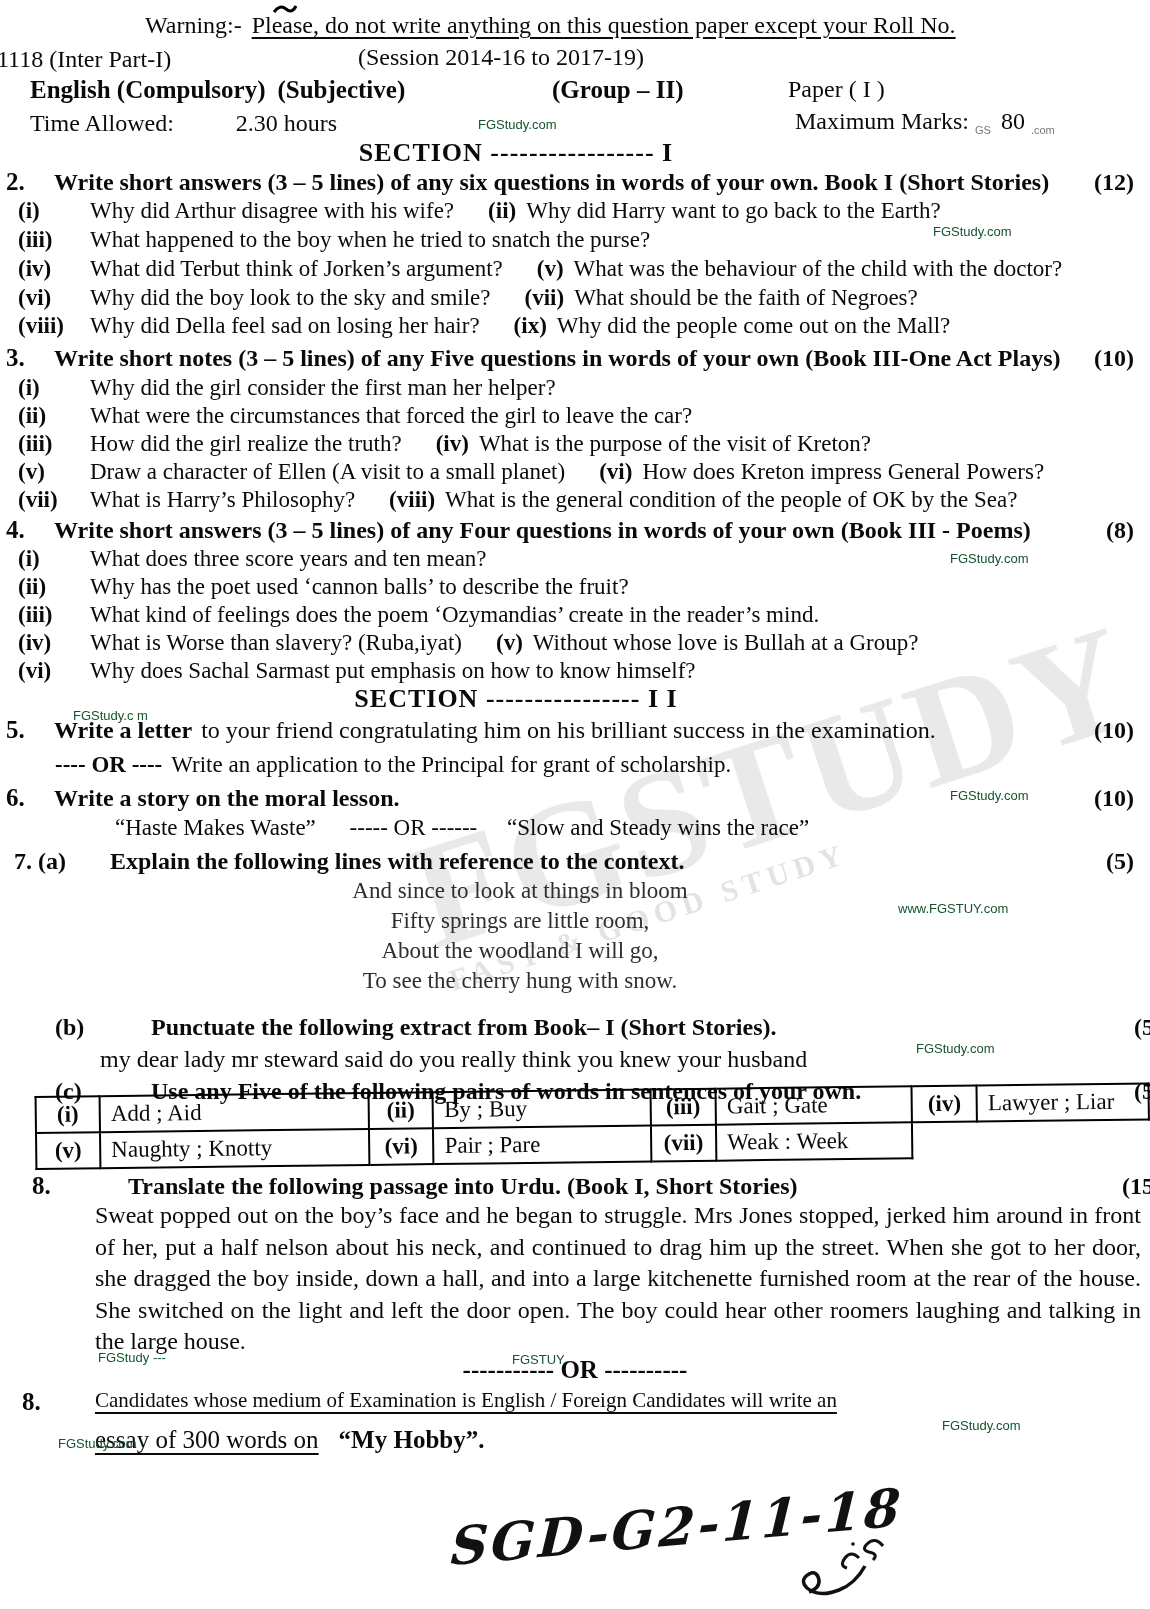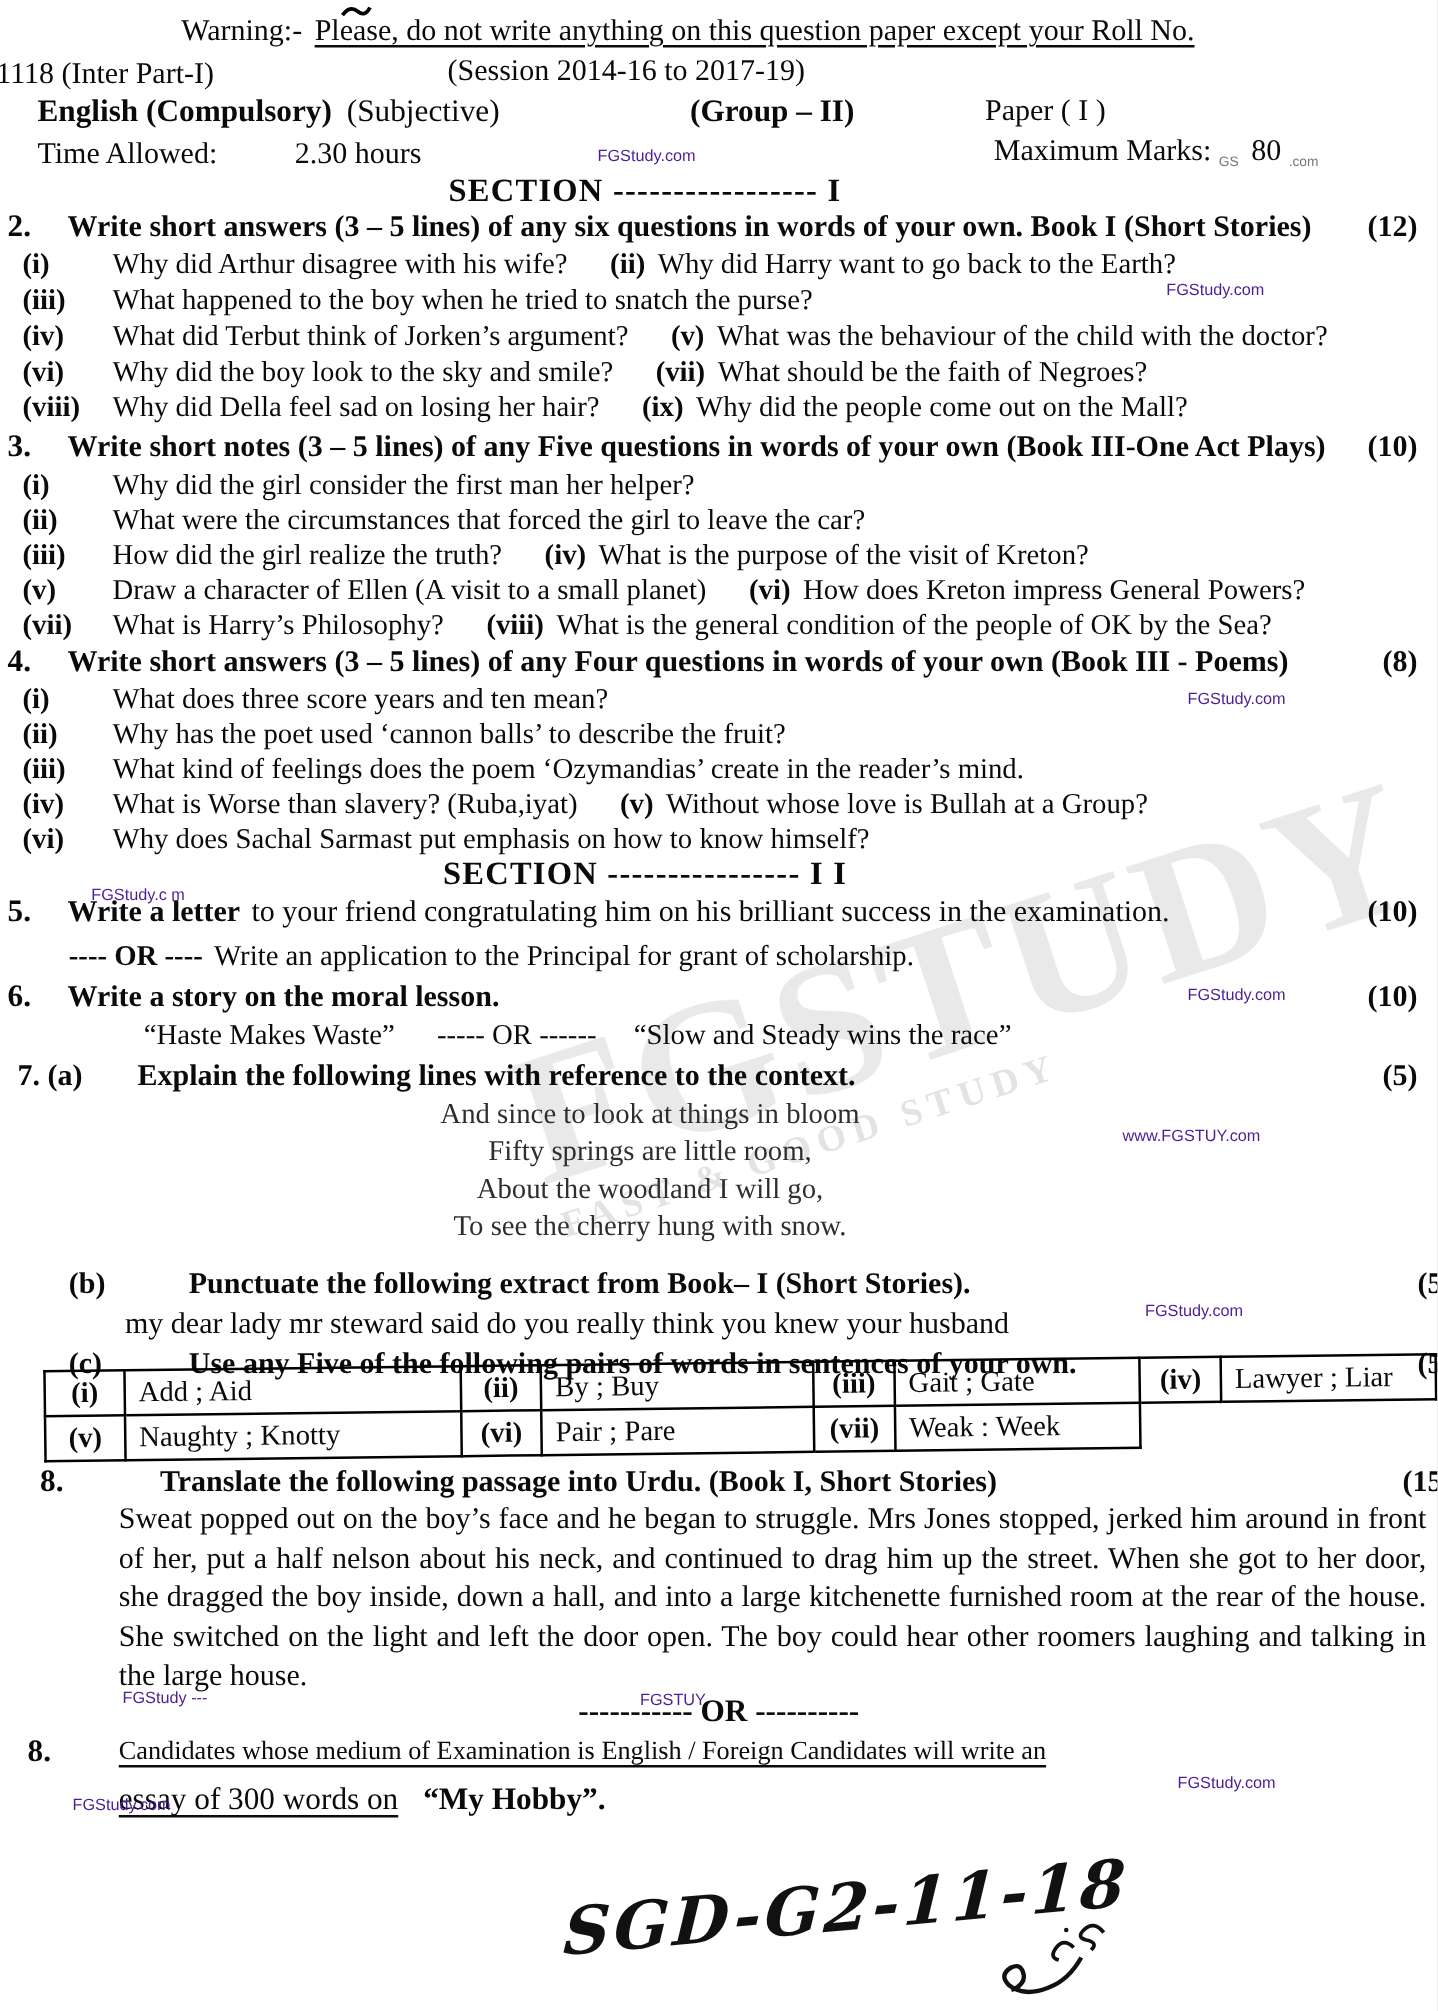--- a/index.html
+++ b/index.html
@@ -6,21 +6,21 @@
   .page{position:relative;width:1150px;height:1609px;background:#ffffff;color:#0a0a0a;
         font-family:"Liberation Serif",serif;overflow:hidden;margin:0 auto;}
   .abs{position:absolute;}
   .bold{font-weight:bold;}
   
   .warning{position:absolute;top:12px;left:145px;font-size:24px;white-space:nowrap;}
   .warning .wtext{text-decoration:underline;text-decoration-thickness:2px;text-underline-offset:4px;margin-left:10px;}
   .codeline{top:46px;left:-3px;font-size:24px;}
   .session{top:44px;left:358px;font-size:24px;}
   .subjline{top:76px;left:30px;font-size:25px;}
-  .subjline .subjective{font-weight:normal;margin-left:12px;}
+  .subjline .subjective{font-weight:bold;margin-left:12px;}
   .groupline{top:76px;left:552px;font-size:25px;font-weight:bold;}
   .paperline{top:76px;left:788px;font-size:24px;}
   .timeline{top:110px;left:30px;font-size:24px;}
   .timeline .tval{margin-left:62px;}
   .marksline{top:108px;left:795px;font-size:24px;white-space:nowrap;}
   .tiny{font-size:11px;color:#777;position:relative;top:5px;font-family:"Liberation Sans",sans-serif;}
   .mval{margin-left:4px;}
   .section{position:absolute;left:0;width:1032px;text-align:center;font-weight:bold;font-size:26px;letter-spacing:1px;}
   
   .qrow{position:absolute;left:0;width:1150px;display:flex;align-items:baseline;font-size:24px;}
@@ -59,21 +59,21 @@
   .q8alt-l2 .u{text-decoration:underline;text-decoration-thickness:2px;text-underline-offset:5px;}
   .q8alt-l2 .b{font-weight:bold;margin-left:20px;}
   
   .footerline{position:absolute;left:462px;top:1452px;display:flex;align-items:baseline;white-space:nowrap;}
   .fbig{font-size:36px;font-weight:bold;letter-spacing:2px;}
   .fmid{font-size:25px;margin-left:12px;}
   .fend{font-size:26px;margin-left:22px;letter-spacing:2px;}
   .handwriting{position:absolute;left:450px;top:1496px;font-size:52px;font-style:italic;font-weight:bold;
                font-family:"DejaVu Serif",serif;transform:rotate(-5deg) skewX(-8deg);letter-spacing:3px;color:#111;}
   
-  .wm{position:absolute;font-family:"Liberation Sans",sans-serif;font-size:13px;color:#4c1d95;white-space:nowrap;}
+  .wm{position:absolute;font-family:"Liberation Sans",sans-serif;font-size:13px;color:#14532d;white-space:nowrap;}
   .ghost-big{position:absolute;left:400px;top:700px;font-size:150px;font-weight:bold;color:#cfcfcf;opacity:.45;
              transform:rotate(-18deg);letter-spacing:4px;font-family:"Liberation Serif",serif;}
   .ghost-sub{position:absolute;left:440px;top:900px;font-size:30px;font-weight:bold;color:#d2d2d2;opacity:.6;
              transform:rotate(-18deg);letter-spacing:6px;font-family:"Liberation Serif",serif;}
 </style>
 </head>
 <body>
 
 <div class="page">
 

